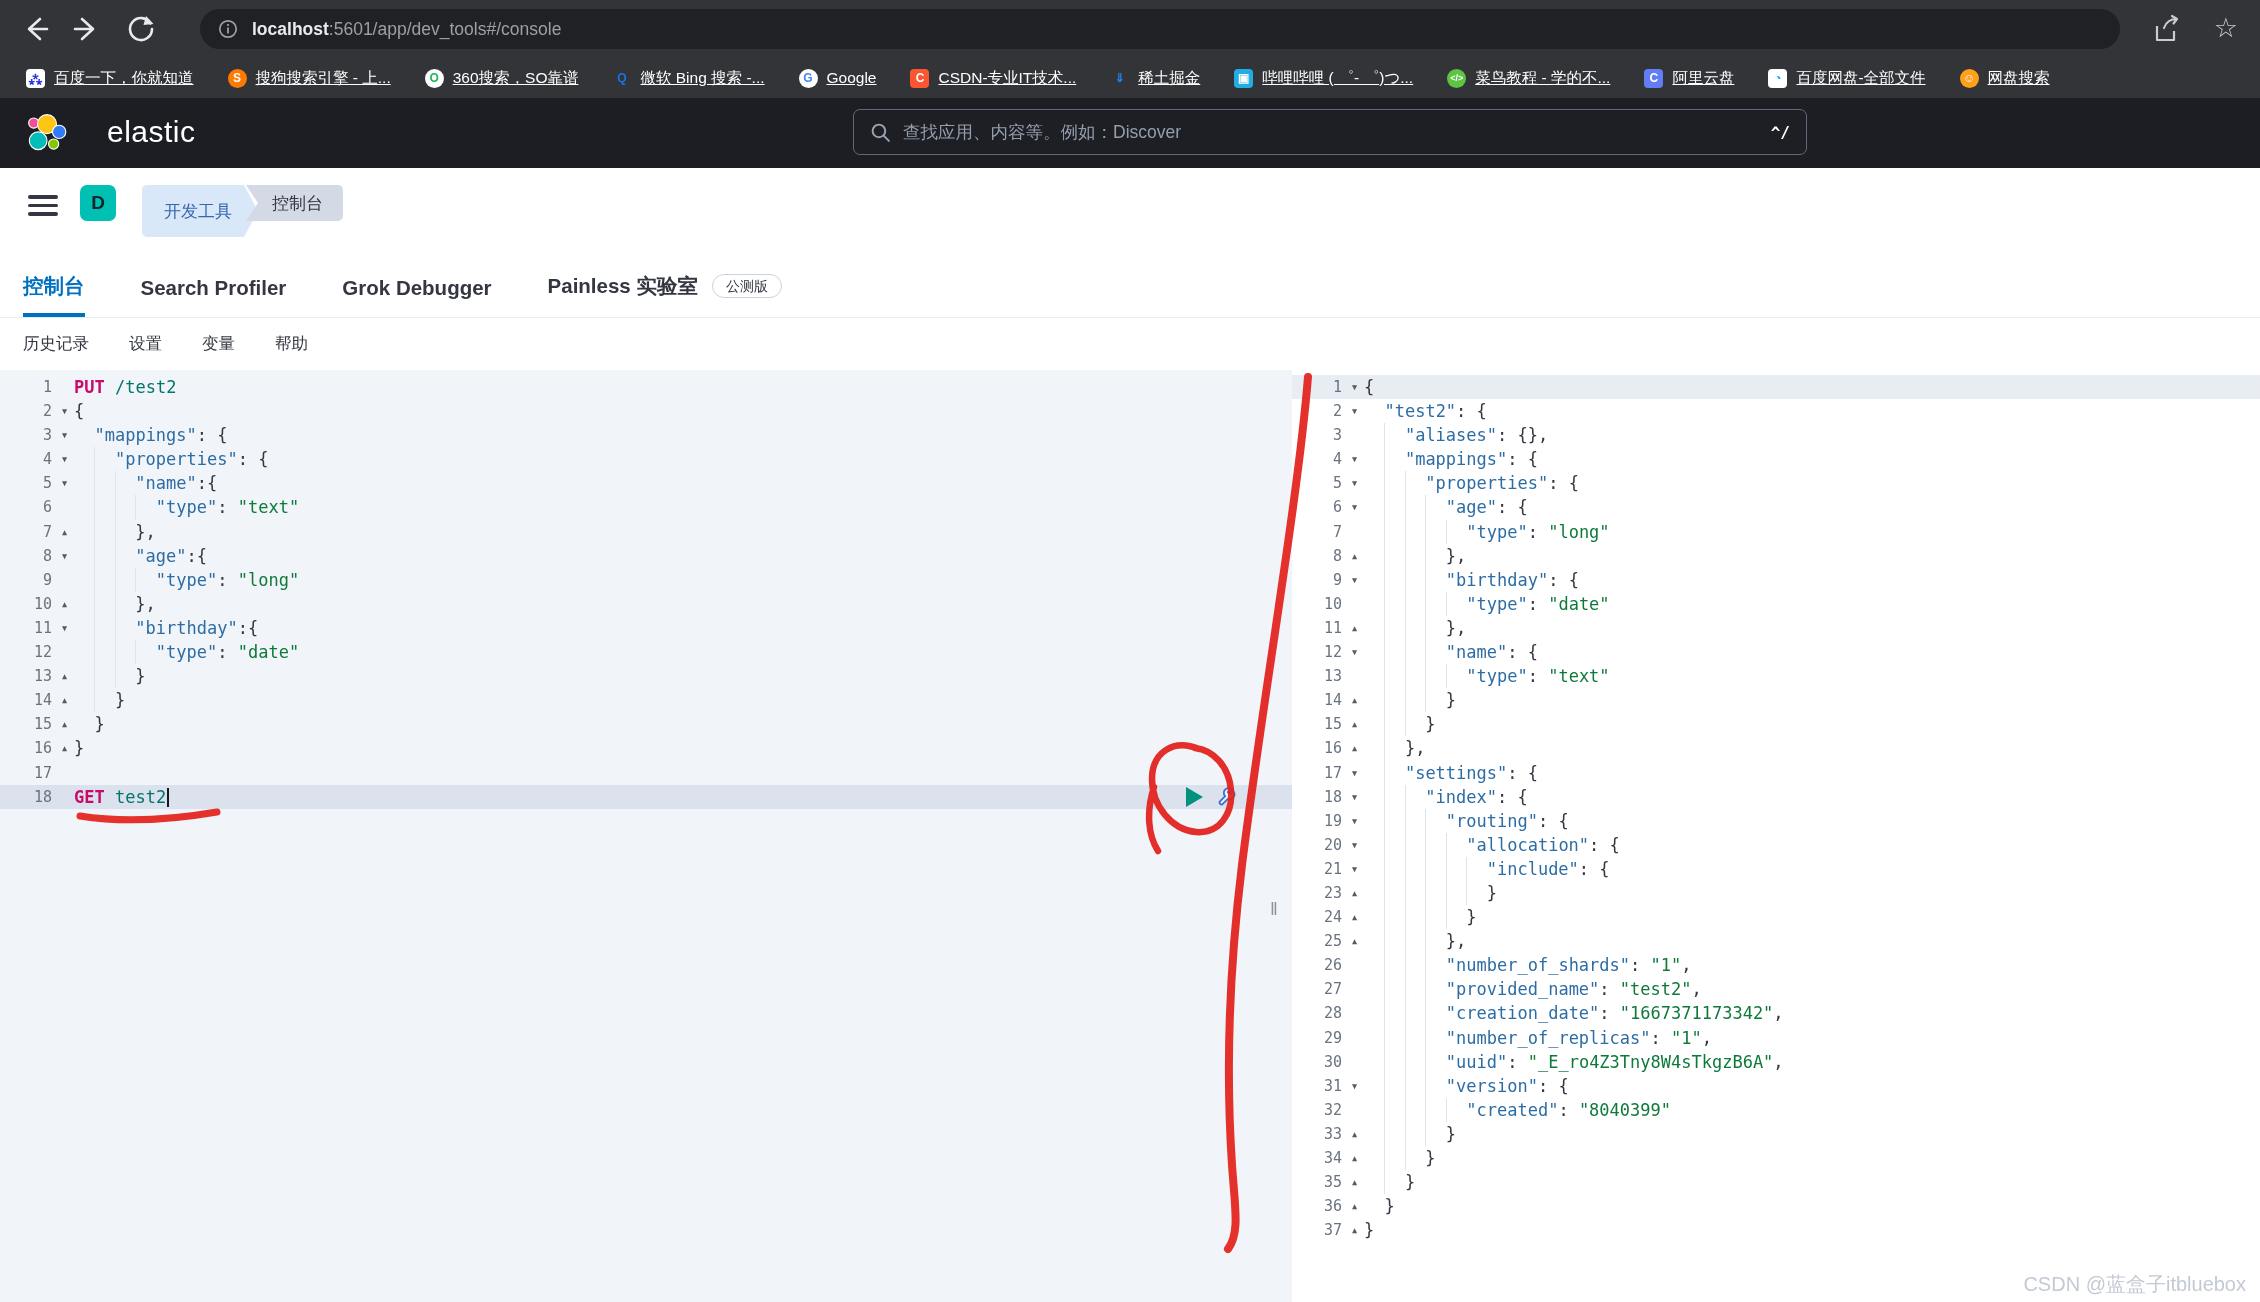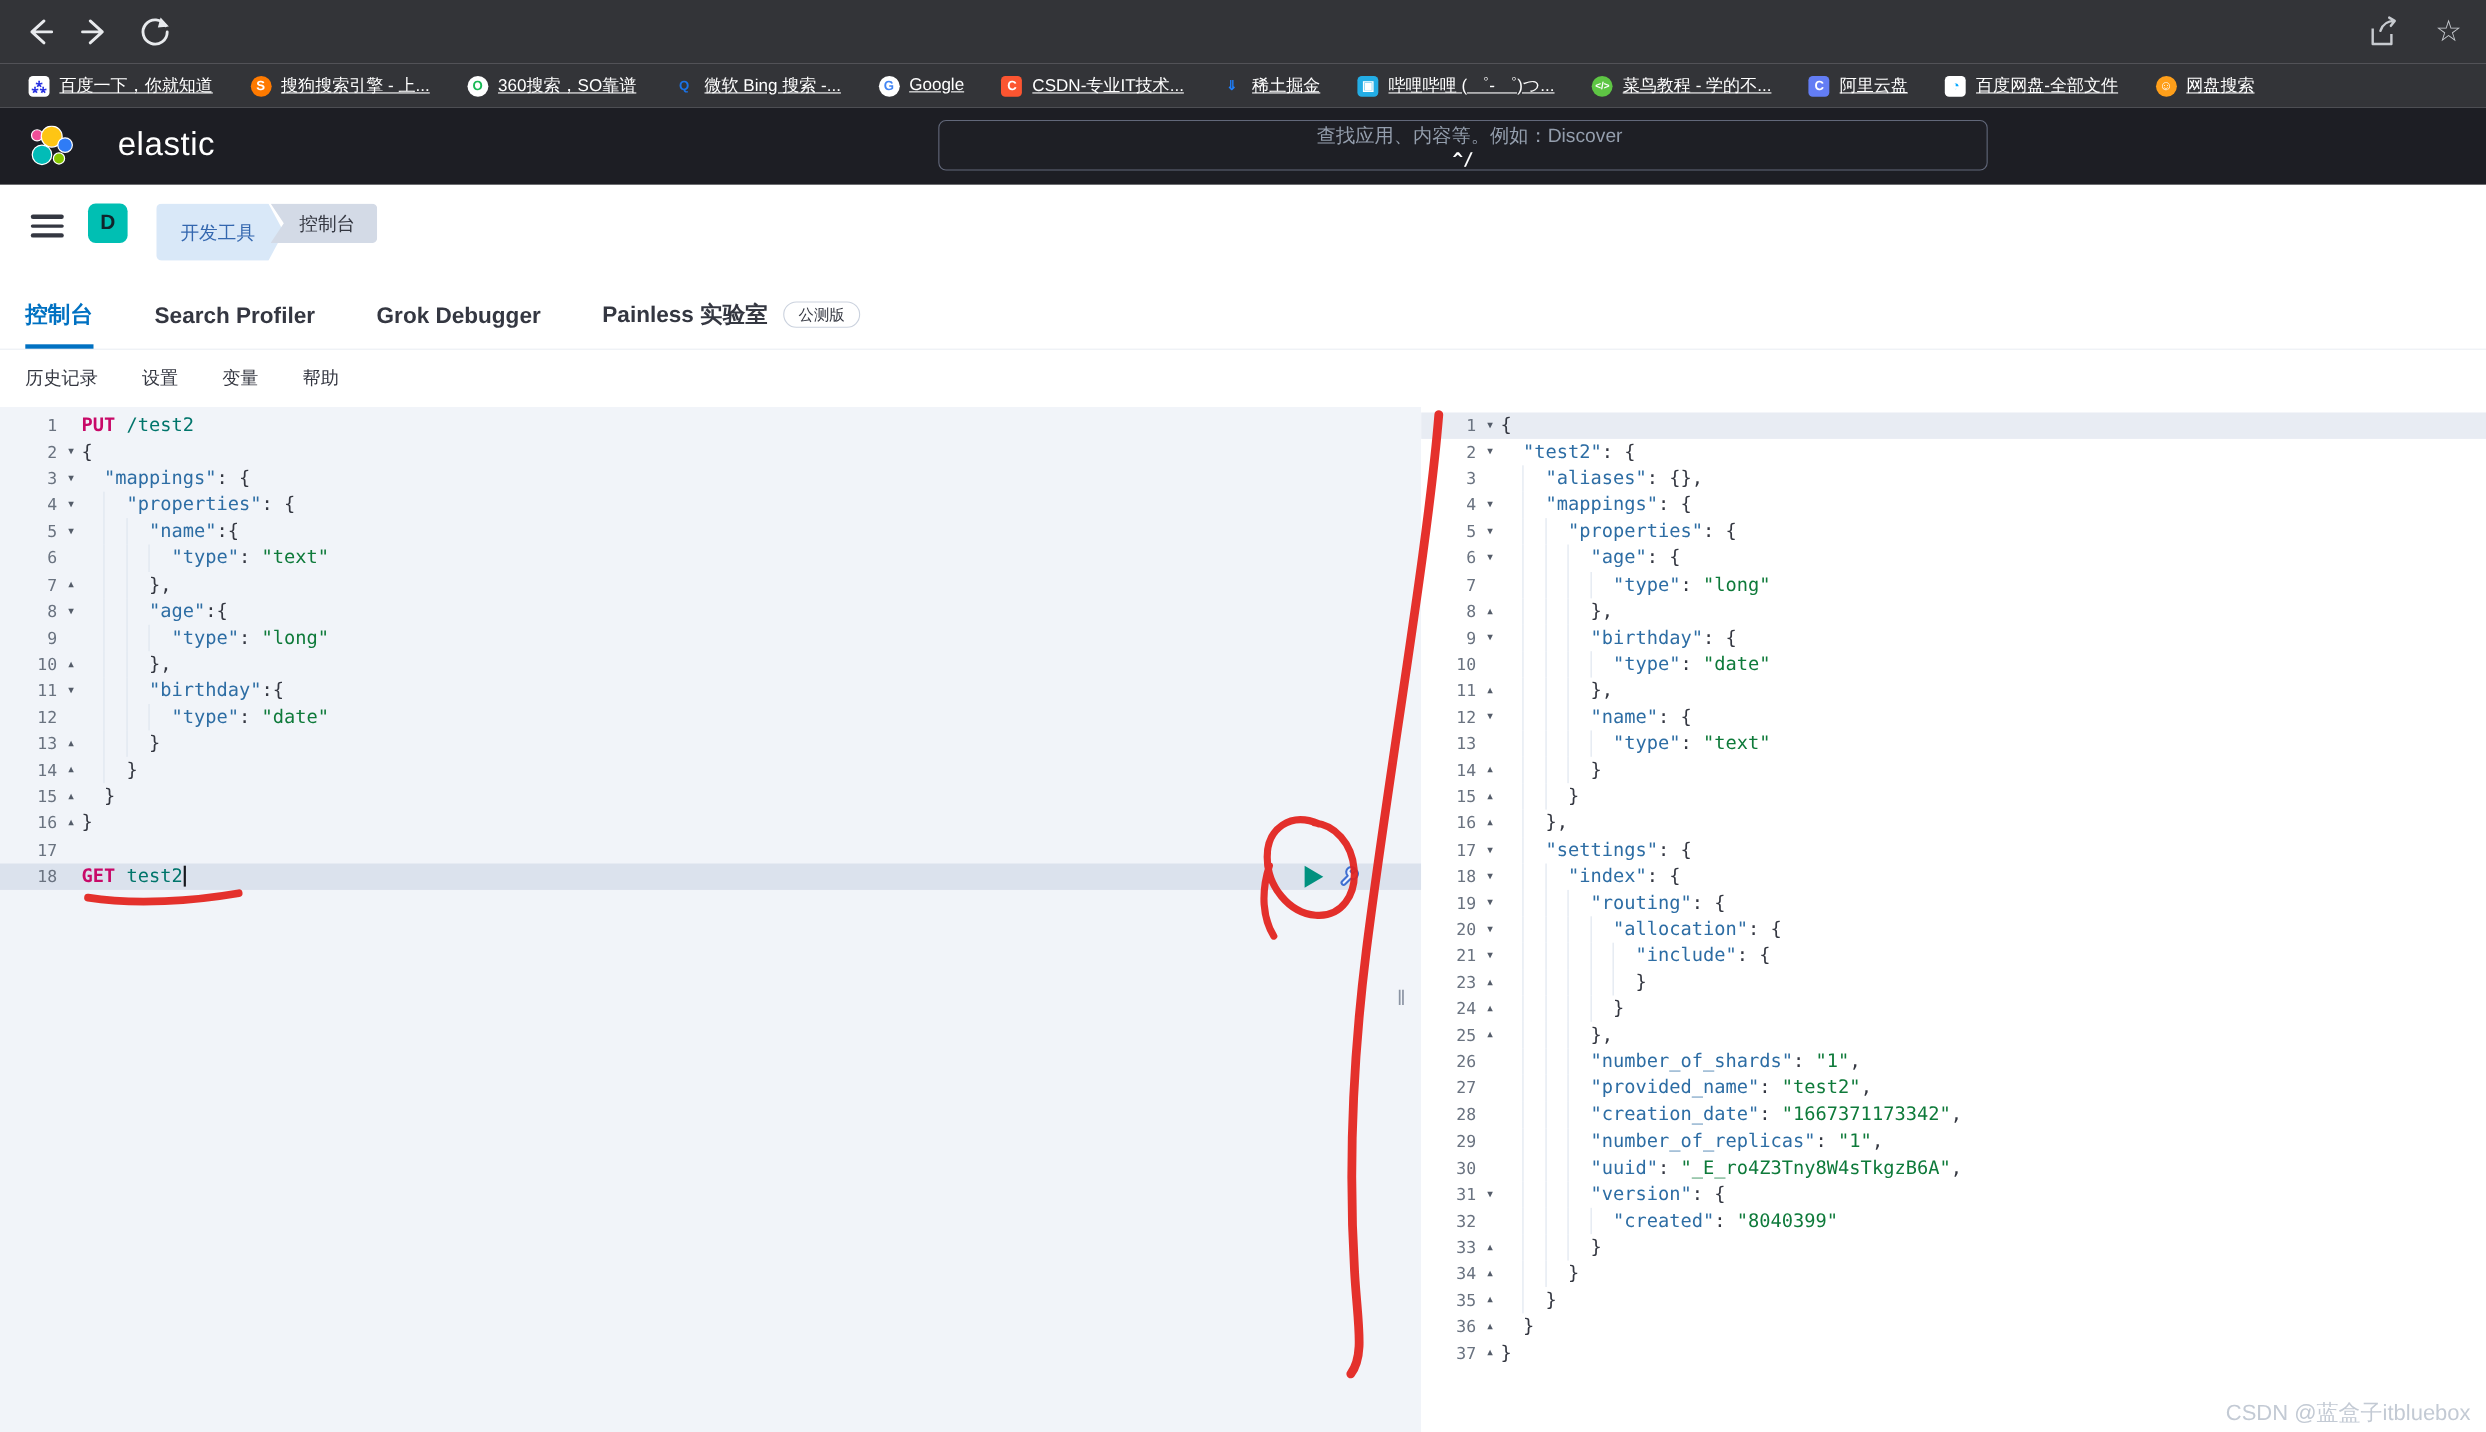--- a/index.html
+++ b/index.html
@@ -23,21 +23,21 @@
   .bm .fav{width:19px;height:19px;border-radius:4px;display:flex;align-items:center;
            justify-content:center;font-size:12px;font-weight:bold;flex:none;}
   .bm .fav.circle{border-radius:50%;}
   .bm .lbl{color:#ffffff;font-size:15.5px;text-decoration:underline;}
 
   
   .eui-header{position:absolute;top:98px;left:0;width:2260px;height:70px;background:#1d1e24;}
   .brand{position:absolute;left:74px;top:17px;color:#fff;font-size:30px;letter-spacing:.5px;margin-left:33px;}
   .search-box{position:absolute;left:853px;top:11px;width:954px;height:46px;background:#1e1f25;
               border:1px solid #62687a;border-radius:7px;display:flex;align-items:center;
-              padding:0 16px;box-sizing:border-box;flex-direction:column;}
+              padding:0 16px;box-sizing:border-box;}
   .search-ph{color:#949ead;font-size:17.5px;margin-left:12px;flex:1;}
   .search-hint{color:#fff;font-size:16px;font-weight:bold;font-family:"DejaVu Sans Mono",monospace;}
 
   
   .breadcrumb-row{position:absolute;top:168px;left:0;width:2260px;height:78px;background:#fff;}
   .hamburger{position:absolute;left:28px;top:27px;width:30px;height:24px;cursor:pointer;}
   .hamburger i{display:block;height:3.5px;background:#343741;border-radius:2px;margin-bottom:5px;}
   .avatar{position:absolute;left:80px;top:17px;width:36px;height:36px;background:#00bfb3;
           border-radius:7px;color:#10242b;font-weight:bold;font-size:19px;display:flex;
           align-items:center;justify-content:center;cursor:pointer;}
@@ -97,20 +97,29 @@
   <svg class="nav-ic" style="left:20px" viewBox="0 0 30 30">
     <path d="M20 5 L9 15 L20 25 M9 15 H27" stroke="#e8eaed" stroke-width="2.6" fill="none" stroke-linecap="round" stroke-linejoin="round"></path>
   </svg>
   <svg class="nav-ic" style="left:72px" viewBox="0 0 30 30">
     <path d="M10 5 L21 15 L10 25 M21 15 H3" stroke="#e8eaed" stroke-width="2.6" fill="none" stroke-linecap="round" stroke-linejoin="round"></path>
   </svg>
   <svg class="nav-ic" style="left:126px" viewBox="0 0 30 30">
     <path d="M24.5 9.5 A11 11 0 1 0 26 15" stroke="#e8eaed" stroke-width="2.6" fill="none" stroke-linecap="round"></path>
     <polygon points="20,2 27.5,10 17.5,11" fill="#e8eaed"></polygon>
   </svg>
+  <div class="omnibox">
+    <svg width="20" height="20" viewBox="0 0 20 20">
+      <circle cx="10" cy="10" r="8.2" stroke="#9aa0a6" stroke-width="1.7" fill="none"></circle>
+      <rect x="9.1" y="8.5" width="1.8" height="6" fill="#9aa0a6"></rect>
+      <rect x="9.1" y="5" width="1.8" height="1.9" fill="#9aa0a6"></rect>
+    </svg>
+    <span class="omni-host">localhost</span>
+      <span class="omni-path">:5601/app/dev_tools#/console</span>
+  </div>
   <svg class="nav-ic" style="right:78px;left:auto" viewBox="0 0 30 30">
     <path d="M5 12 V26 H22 V17" stroke="#c8cbd0" stroke-width="2.2" fill="none" stroke-linejoin="round"></path>
     <path d="M12 14 C14 8 19 5 25 5 M25 5 L20 2 M25 5 L21.5 9.5" stroke="#c8cbd0" stroke-width="2.2" fill="none" stroke-linecap="round"></path>
   </svg>
   <span class="star-ic">☆</span>
 </div>
 
 <div class="bookmarks" id="bookmarks-bar">
     <div class="bm">
       <span class="fav" style="background: rgb(255, 255, 255); color: rgb(41, 50, 225);">⁂</span>

